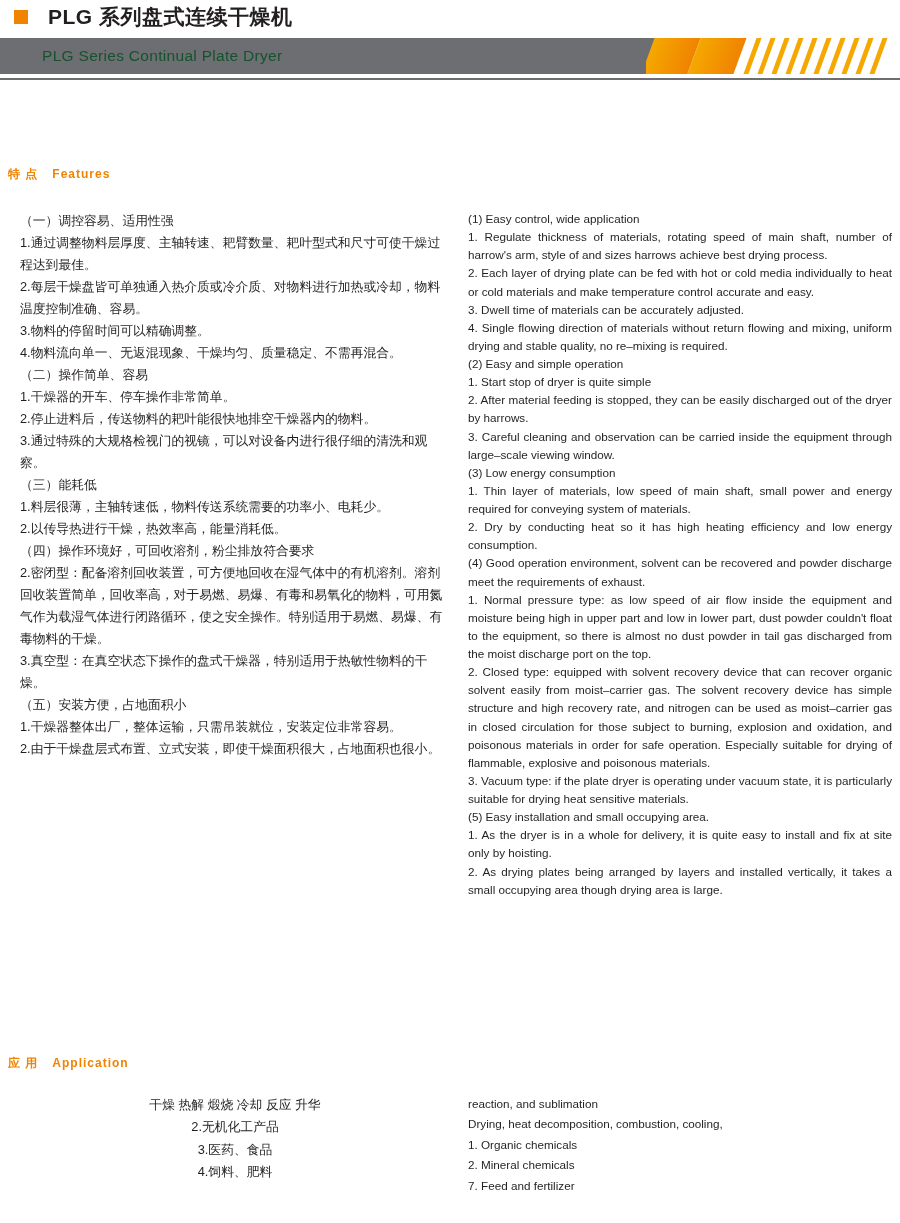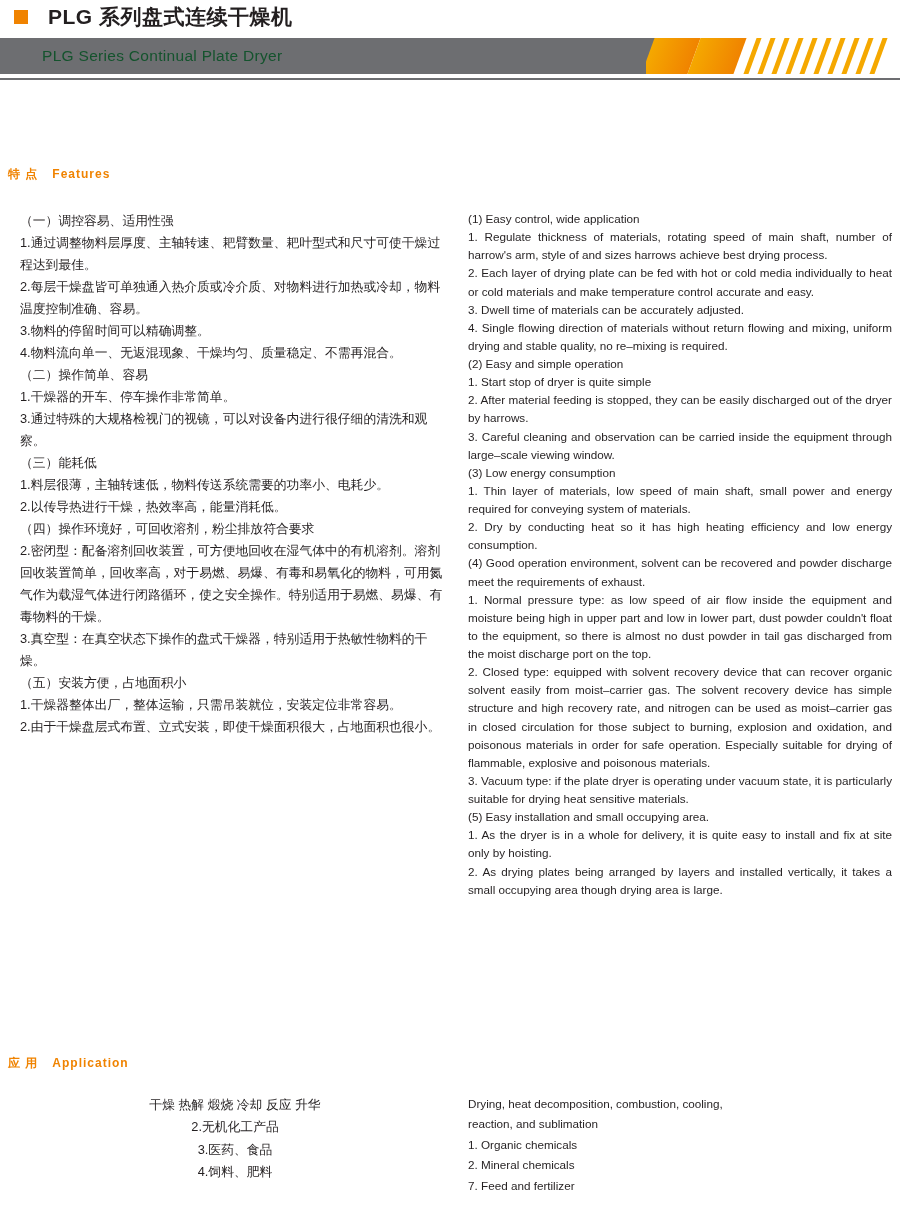--- a/index.html
+++ b/index.html
@@ -198,20 +198,21 @@
 
 <div class="cols" id="features-cols">
   <div class="col-cn">
     <p>（一）调控容易、适用性强</p>
     <p>1.通过调整物料层厚度、主轴转速、耙臂数量、耙叶型式和尺寸可使干燥过程达到最佳。</p>
     <p>2.每层干燥盘皆可单独通入热介质或冷介质、对物料进行加热或冷却，物料温度控制准确、容易。</p>
     <p>3.物料的停留时间可以精确调整。</p>
     <p>4.物料流向单一、无返混现象、干燥均匀、质量稳定、不需再混合。</p>
     <p>（二）操作简单、容易</p>
     <p>1.干燥器的开车、停车操作非常简单。</p>
+    <p>2.停止进料后，传送物料的耙叶能很快地排空干燥器内的物料。</p>
     <p>3.通过特殊的大规格检视门的视镜，可以对设备内进行很仔细的清洗和观察。</p>
     <p>（三）能耗低</p>
     <p>1.料层很薄，主轴转速低，物料传送系统需要的功率小、电耗少。</p>
     <p>2.以传导热进行干燥，热效率高，能量消耗低。</p>
     <p>（四）操作环境好，可回收溶剂，粉尘排放符合要求</p>
     <p>2.密闭型：配备溶剂回收装置，可方便地回收在湿气体中的有机溶剂。溶剂回收装置简单，回收率高，对于易燃、易爆、有毒和易氧化的物料，可用氮气作为载湿气体进行闭路循环，使之安全操作。特别适用于易燃、易爆、有毒物料的干燥。</p>
     <p>3.真空型：在真空状态下操作的盘式干燥器，特别适用于热敏性物料的干燥。</p>
     <p>（五）安装方便，占地面积小</p>
     <p>1.干燥器整体出厂，整体运输，只需吊装就位，安装定位非常容易。</p>
     <p>2.由于干燥盘层式布置、立式安装，即使干燥面积很大，占地面积也很小。</p>
@@ -246,19 +247,19 @@
 </div>
 
 <div class="cols" id="application-cols">
   <div class="col-cn app-cn">
     <p>干燥 热解 煅烧 冷却 反应 升华</p>
     <p>2.无机化工产品</p>
     <p>3.医药、食品</p>
     <p>4.饲料、肥料</p>
   </div>
   <div class="col-en app-en">
+    <p>reaction, and sublimation</p>
     <p>Drying, heat decomposition, combustion, cooling,</p>
-    <p>reaction, and sublimation</p>
     <p>1. Organic chemicals</p>
     <p>2. Mineral chemicals</p>
     <p>7. Feed and fertilizer</p>
   </div>
 </div>
 
 </body></html>

